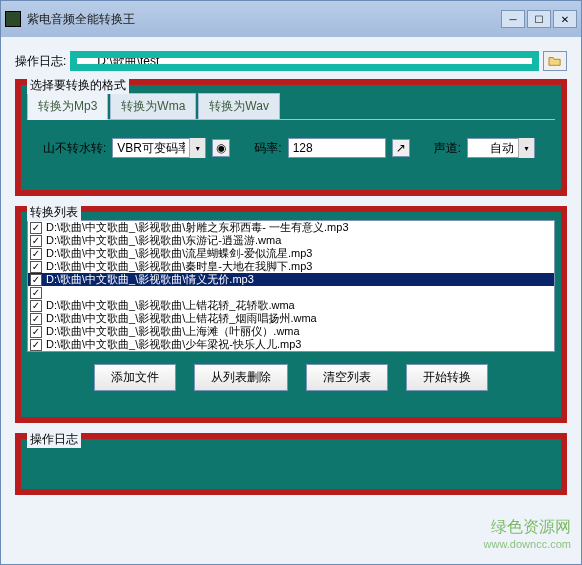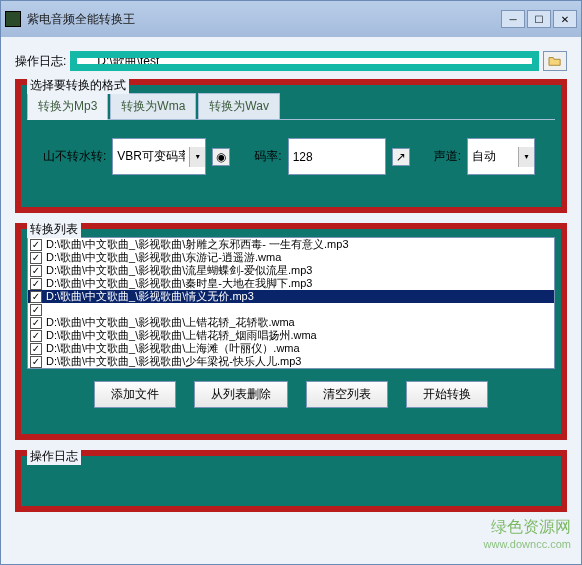--- a/index.html
+++ b/index.html
@@ -14,21 +14,21 @@
 .output-row { display: flex; align-items: center; margin-bottom: 8px; margin-top: 4px; }
 .label { margin-right: 4px; }
 .output-input { flex: 1; height: 20px; border: 7px solid #14b8a6; background: #fff; padding: 0 20px; font-size: 12px; }
 .browse-btn { width: 24px; height: 20px; border: 1px solid #7a95b8; background: #f0f0f0; margin-left: 4px; display: flex; align-items: center; justify-content: center; cursor: pointer; }
 .fieldset { border: 6px solid #b91c1c; margin-top: 6px; padding: 8px 6px 26px; background: #0f766e; position: relative; }
 .fieldset-legend { position: absolute; top: -8px; left: 6px; background: #eef3fa; padding: 0 3px; font-size: 12px; }
 .tabs { display: flex; border-bottom: 1px solid #a8bdd8; margin-bottom: 12px; }
 .tab { padding: 4px 10px; border: 1px solid #a8bdd8; border-bottom: none; background: #e0e8f2; margin-right: 2px; cursor: pointer; color: #3a5a3a; }
 .tab.active { background: #eef3fa; border-bottom: 1px solid #eef3fa; margin-bottom: -1px; font-weight: normal; }
 .params { display: flex; align-items: center; gap: 6px; padding: 6px 16px; }
-.select-wrap { display: inline-flex; align-items: center; border: 1px solid #7a95b8; background: #fff; height: 37px; }
+.select-wrap { display: inline-flex; align-items: center; border: 1px solid #7a95b8; background: #fff; height: 20px; }
 .select-wrap input { border: none; padding: 0 4px; font-size: 12px; height: 18px; outline: none; }
 .spin-btn { width: 16px; height: 20px; background: #e8e8e8; border-left: 1px solid #aaa; display: flex; align-items: center; justify-content: center; cursor: pointer; font-size: 8px; }
 .slider-placeholder { width: 18px; height: 18px; border: 1px solid #7a95b8; background: #f0f0f0; display: inline-flex; align-items: center; justify-content: center; cursor: pointer; }
 .list-fieldset { margin-top: 10px; }
 .filelist { height: 132px; background: #fff; border: 1px solid #7a95b8; overflow: auto; }
 .filelist-item { display: flex; align-items: center; height: 13px; padding: 0 2px; font-size: 11px; white-space: nowrap; cursor: pointer; }
 .filelist-item.selected { background: #0a246a; color: #fff; }
 .check { width: 12px; height: 12px; border: 1px solid #555; background: #fff; margin-right: 4px; display: inline-flex; align-items: center; justify-content: center; font-size: 10px; color: #000; flex-shrink: 0; }
 .filelist-item.selected .check { color: #000; }
 .btn-row { display: flex; justify-content: center; gap: 18px; margin-top: 12px; }
@@ -79,21 +79,21 @@
         <span class="slider-placeholder">◉</span>
         <span style="width:12px"></span>
         <span>码率:</span>
         <span class="select-wrap">
           <input style="width: 96px;" value="128">
         </span>
         <span class="slider-placeholder">↗</span>
         <span style="width:12px"></span>
         <span>声道:</span>
         <span class="select-wrap">
-          <input style="width: 50px;" value="自动">
+          <input style="width: 50px; text-align: right;" value="自动">
           <span class="spin-btn">▾</span>
         </span>
       </div>
     </div>
 
     <div class="fieldset list-fieldset">
       <div class="fieldset-legend">转换列表</div>
       <div class="filelist" id="filelist">
           <div class="filelist-item">
             <span class="check">✓</span>

